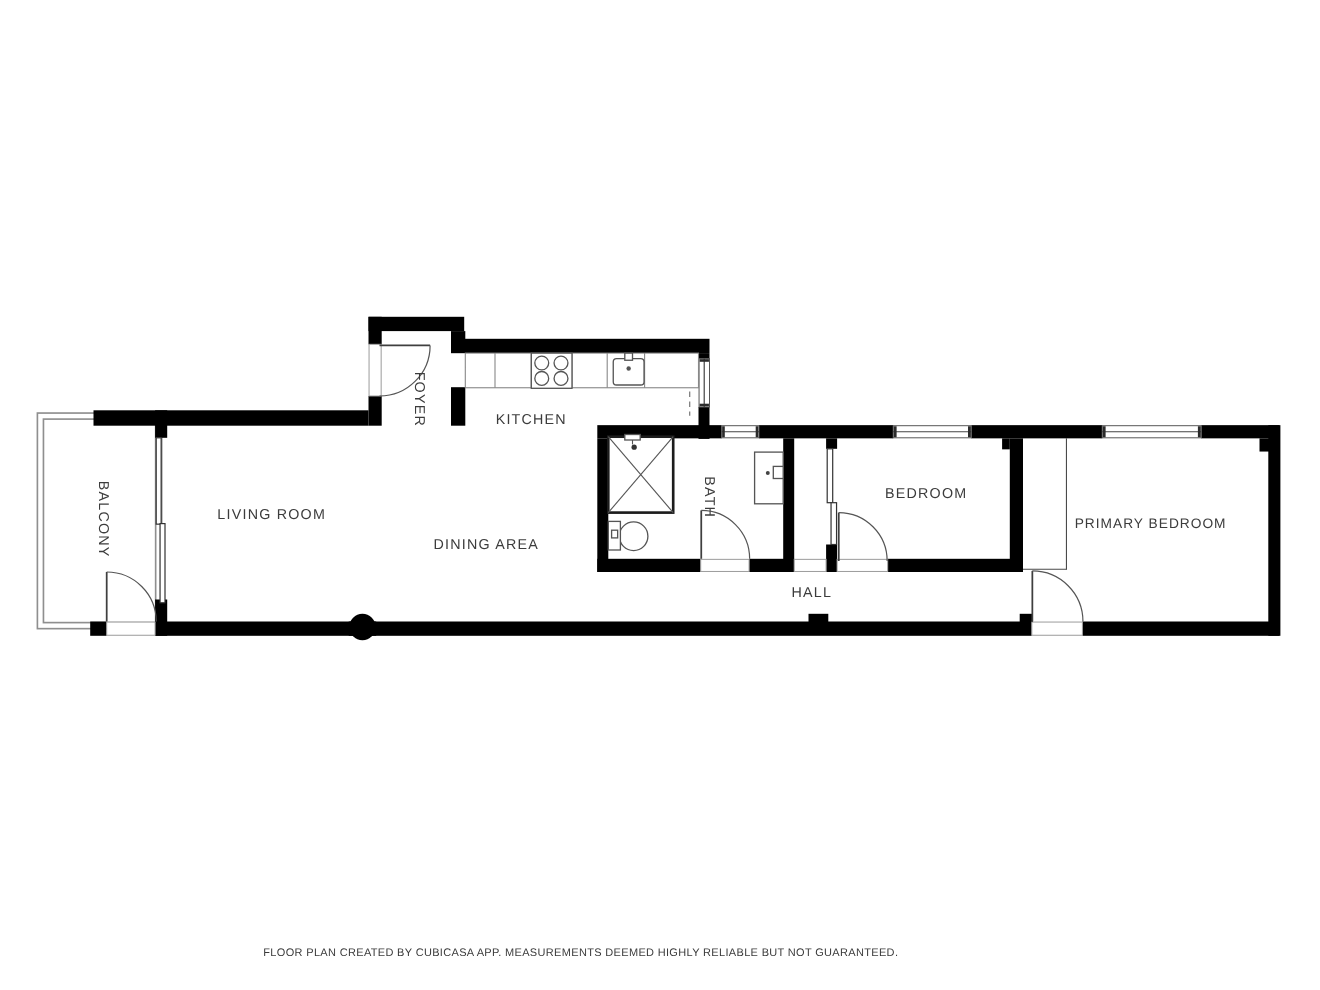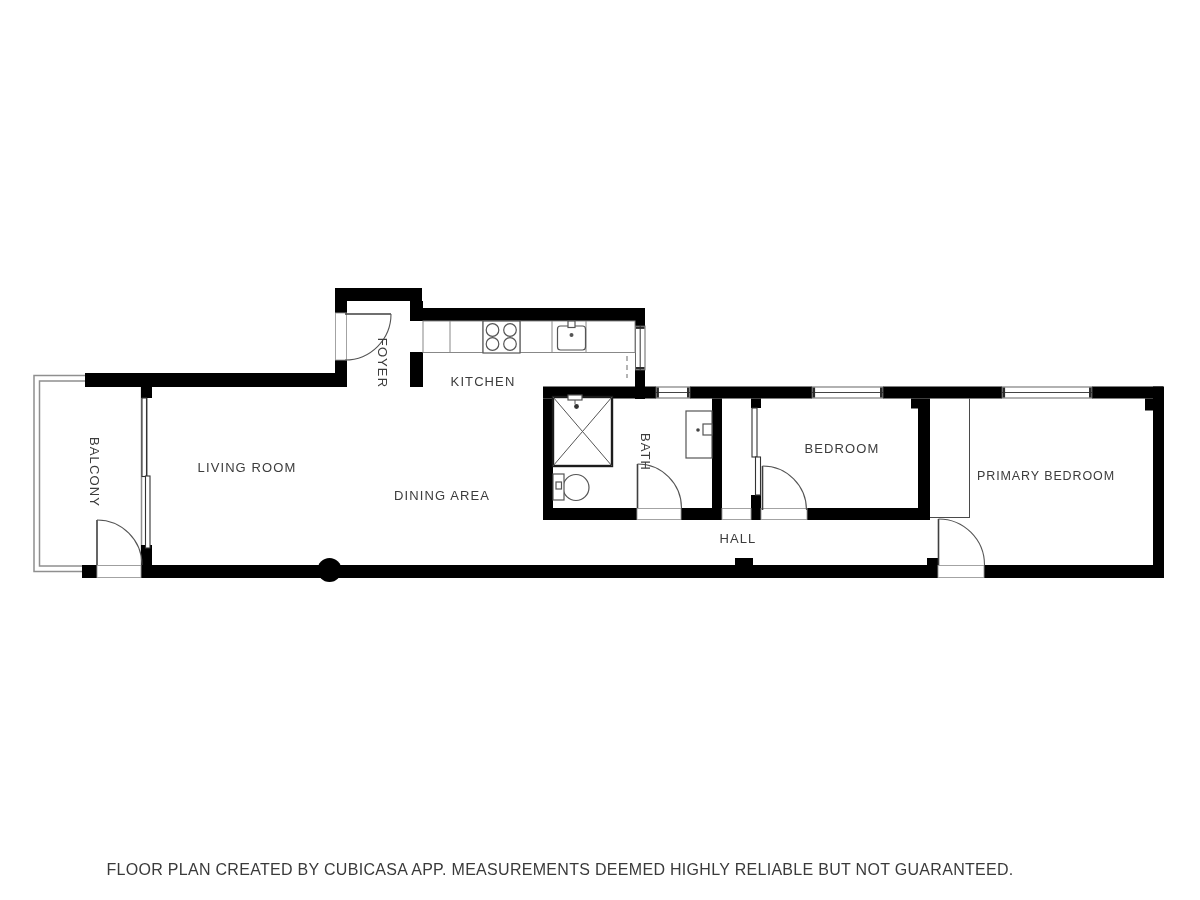--- a/index.html
+++ b/index.html
@@ -17,22 +17,22 @@
   .counter{fill:#ffffff;stroke:#888888;stroke-width:1;}
   .cline{stroke:#888888;stroke-width:1;}
   .dash{stroke:#777777;stroke-width:1.1;fill:none;stroke-dasharray:5 4;}
   .fix{fill:#ffffff;stroke:#555555;stroke-width:1.2;}
   .fixbold{fill:#ffffff;stroke:#1c1c1c;stroke-width:2.4;}
   .fixline{stroke:#555555;stroke-width:1;fill:none;}
   .leaf{stroke:#3f3f3f;stroke-width:1.6;fill:none;}
   .arc{stroke:#555555;stroke-width:1.1;fill:none;}
   .room-label{fill:#3c3c3c;font-size:13px;letter-spacing:1.1px;}
   .room-label.small{font-size:12.5px;letter-spacing:0.9px;}
-  #footer-note{position:absolute;left:560px;top:861px;transform:translateX(-50%);
-    white-space:nowrap;color:#3a3a3a;font-size:16px;letter-spacing:0.3px;}
+  #footer-note{position:absolute;left:528px;top:861px;transform:translateX(-50%);
+    white-space:nowrap;color:#3a3a3a;font-size:10px;letter-spacing:0.3px;}
 </style>
 </head>
 <body>
 
 <div id="stage">
 <svg id="plan-svg" width="1200" height="900" viewBox="0 0 1200 900">
 
   <g>
     <rect class="rail" x="34" y="375.5" width="113" height="196"></rect>
     <rect class="rail" x="39.5" y="381" width="102" height="185"></rect>

